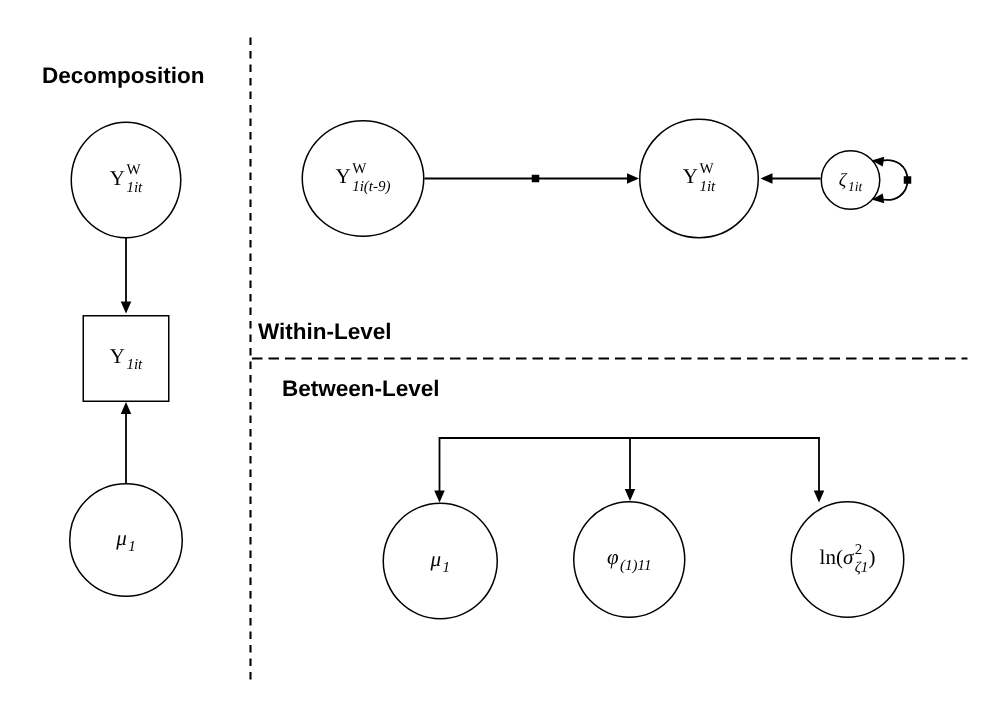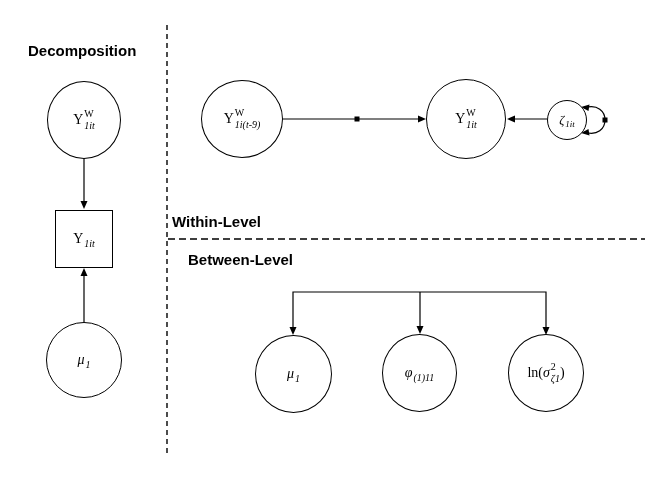--- a/index.html
+++ b/index.html
@@ -130,21 +130,21 @@
       </span>
   </div>
 
   <div class="node circle" style="left:382px; top:334px; width:75px; height:78px;">
     <span class="lbl">
         <span class="base it">φ</span>
         <span class="subonly">(1)11</span>
       </span>
   </div>
 
-  <div class="node circle" style="left:508px; top:334px; width:76px; height:78px;">
+  <div class="node circle" style="left:527px; top:334px; width:76px; height:78px;">
     <span class="lbl">
         <span class="paren">ln(</span>
         <span class="base it">σ</span>
         <span class="stk">
           <span class="sup">2</span>
           <span class="sb">ζ1</span>
         </span>
         <span class="paren">)</span>
       </span>
   </div>

